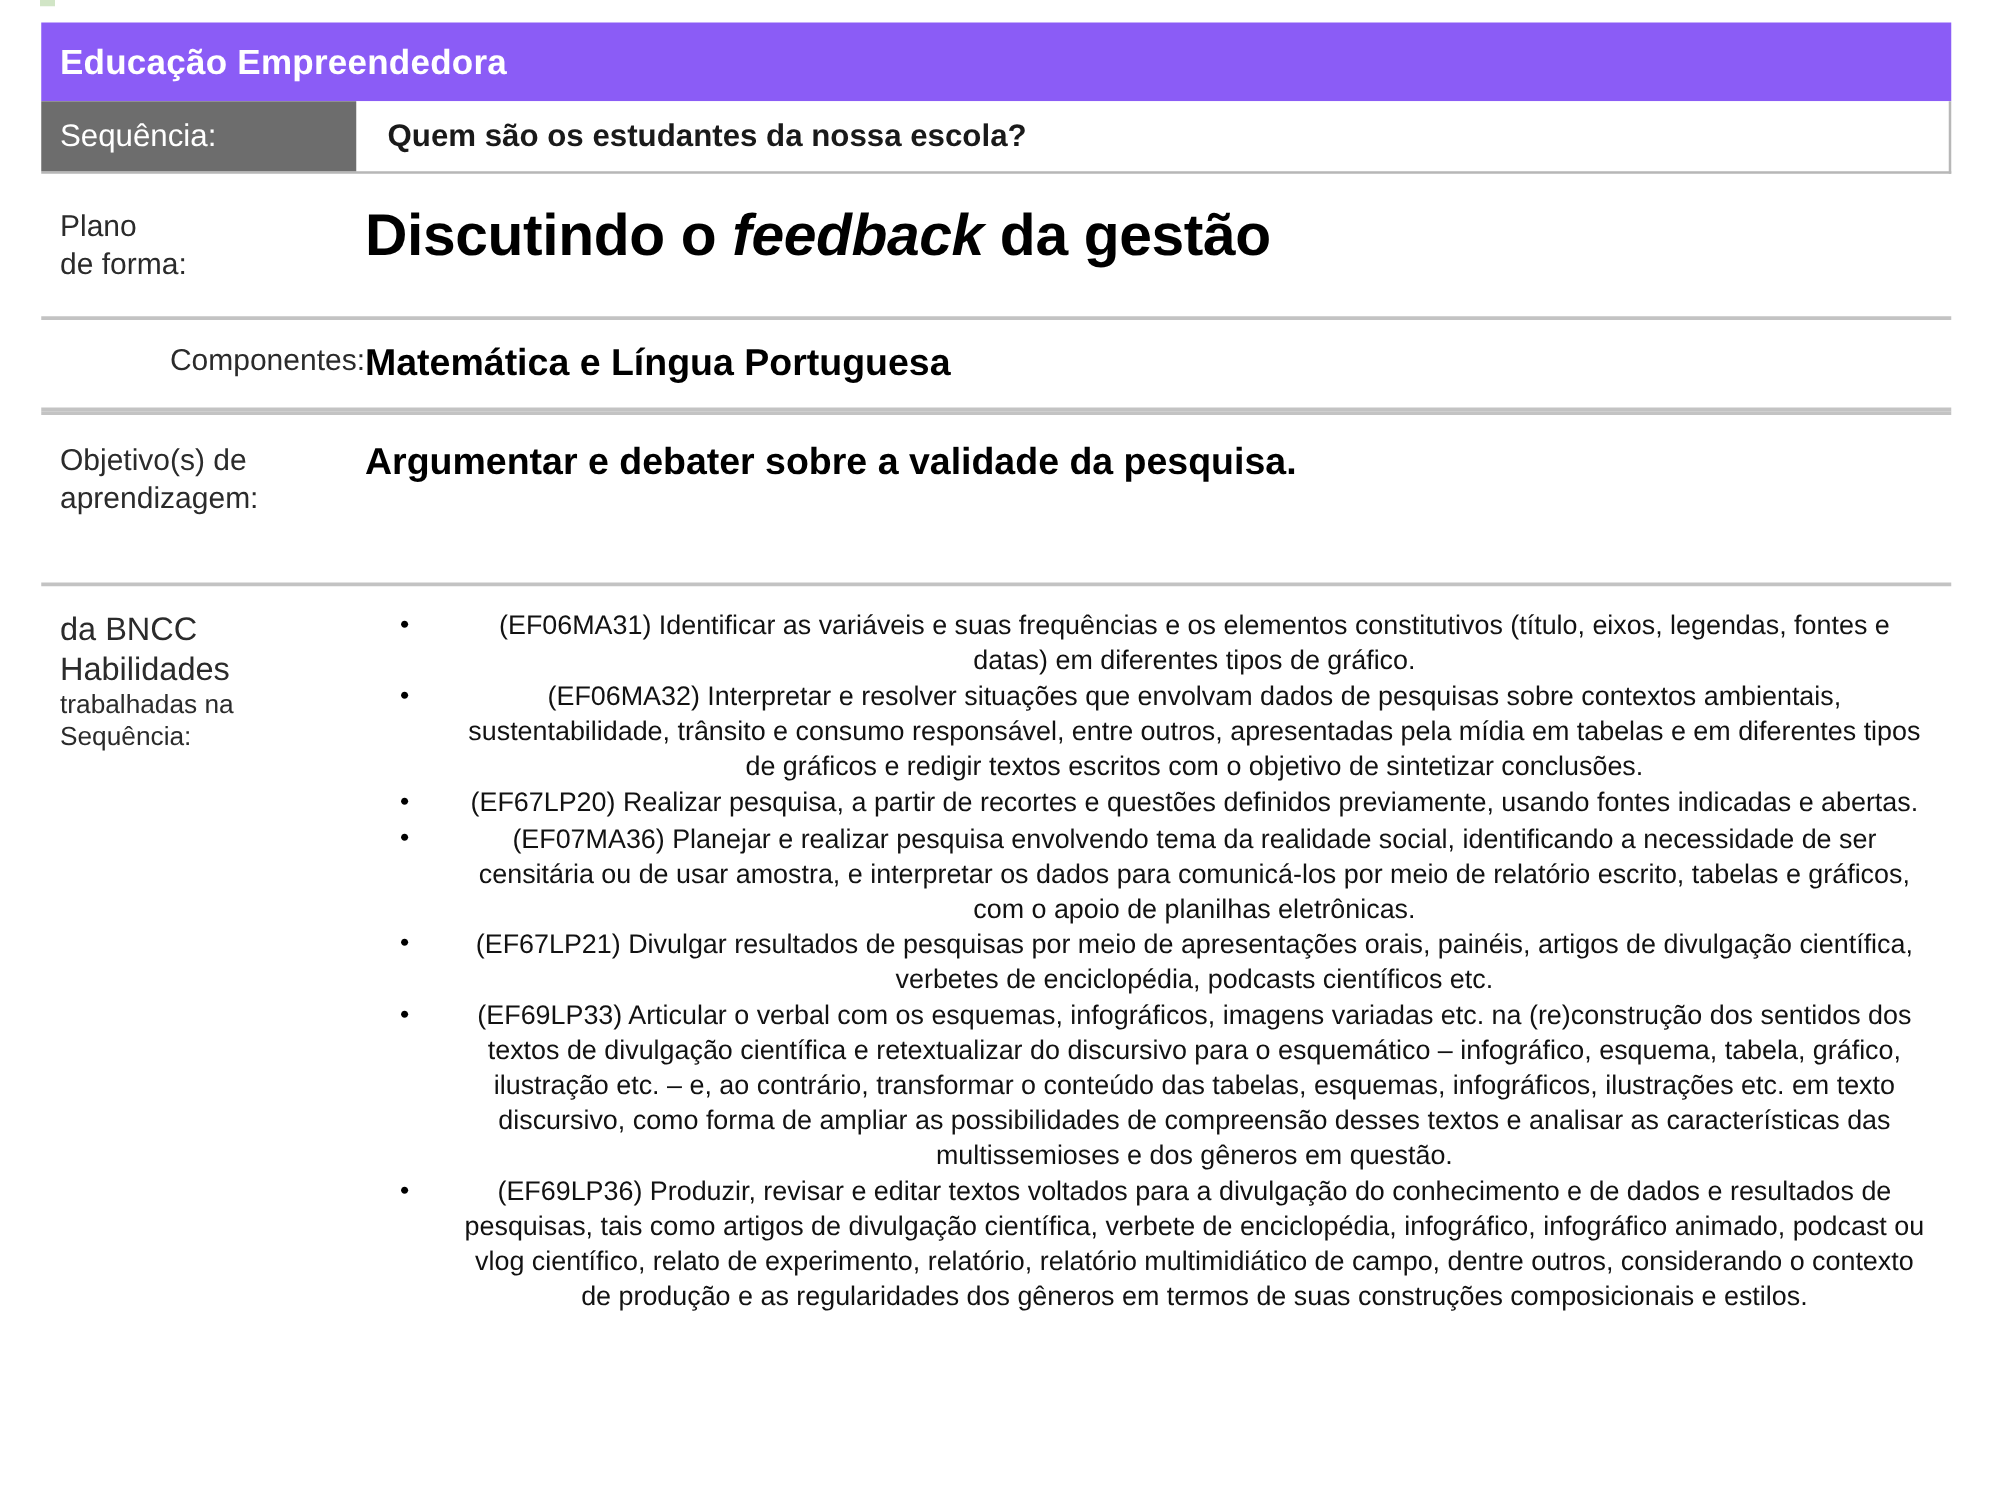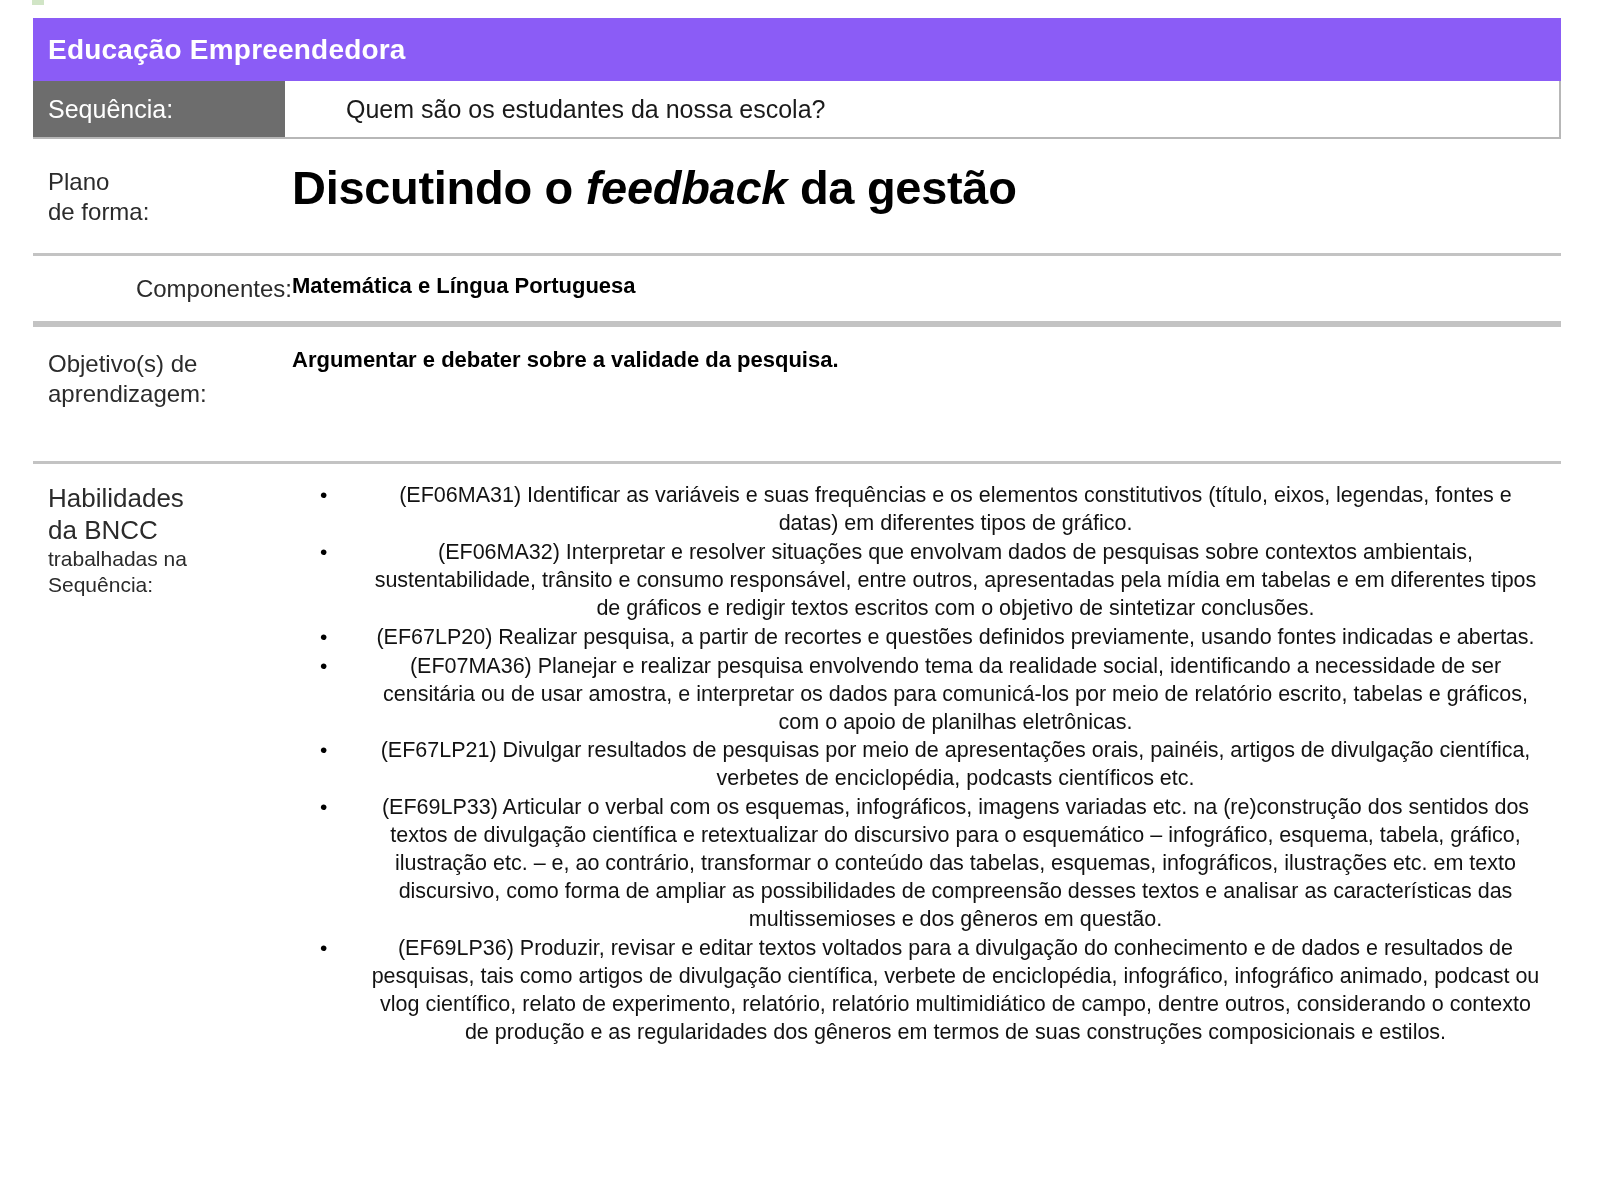--- a/index.html
+++ b/index.html
@@ -84,24 +84,23 @@
   }
   .seq-value-cell {
     flex: 1 1 auto;
     display: flex;
     align-items: center;
     padding-left: 25px;
     box-sizing: border-box;
   }
   .seq-value-cell span {
     font-size: 25px;
-    font-weight: 400;
+    font-weight: 700;
     color: #1a1a1a;
     line-height: 1;
-    margin-left: 36px;
   }
 
   
   .field-row {
     display: flex;
     box-sizing: border-box;
   }
   .field-label {
     width: 259px;
     flex: 0 0 259px;
@@ -137,21 +136,21 @@
   }
   .title-main em {
     font-style: italic;
     font-weight: bold;
   }
 
   
   .row-simple { padding-top: 17px; padding-bottom: 17px; }
   .row-simple .field-label { padding-top: 1px; text-align: right; }
   .value-bold {
-    font-size: 22px;
+    font-size: 30px;
     font-weight: bold;
     color: #000000;
     line-height: 1.2;
   }
 
   
   .row-objetivo { padding-top: 20px; padding-bottom: 52px; }
   .row-objetivo .field-label { padding-top: 2px; }
 
   
@@ -253,22 +252,22 @@
       </div>
       <div class="field-value">
         <div class="value-bold">Argumentar e debater sobre a validade da pesquisa.</div>
       </div>
     </div>
 
     <div class="rule"></div>
 
     <div class="field-row row-hab">
       <div class="hab-label">
+        <div class="line-big">da BNCC</div>
         <div class="line-big">Habilidades</div>
-        <div class="line-big">da BNCC</div>
         <div class="line-small">trabalhadas na</div>
         <div class="line-small">Sequência:</div>
       </div>
 
       <ul class="hab-list">
         <li class="hab-item">(EF06MA31) Identificar as variáveis e suas frequências e os elementos constitutivos (título, eixos, legendas, fontes e datas) em diferentes tipos de gráfico.</li>
         <li class="hab-item">(EF06MA32) Interpretar e resolver situações que envolvam dados de pesquisas sobre contextos ambientais, sustentabilidade, trânsito e consumo responsável, entre outros, apresentadas pela mídia em tabelas e em diferentes tipos de gráficos e redigir textos escritos com o objetivo de sintetizar conclusões.</li>
         <li class="hab-item">(EF67LP20) Realizar pesquisa, a partir de recortes e questões definidos previamente, usando fontes indicadas e abertas.</li>
         <li class="hab-item">(EF07MA36) Planejar e realizar pesquisa envolvendo tema da realidade social, identificando a necessidade de ser censitária ou de usar amostra, e interpretar os dados para comunicá-los por meio de relatório escrito, tabelas e gráficos, com o apoio de planilhas eletrônicas.</li>
         <li class="hab-item">(EF67LP21) Divulgar resultados de pesquisas por meio de apresentações orais, painéis, artigos de divulgação científica, verbetes de enciclopédia, podcasts científicos etc.</li>

